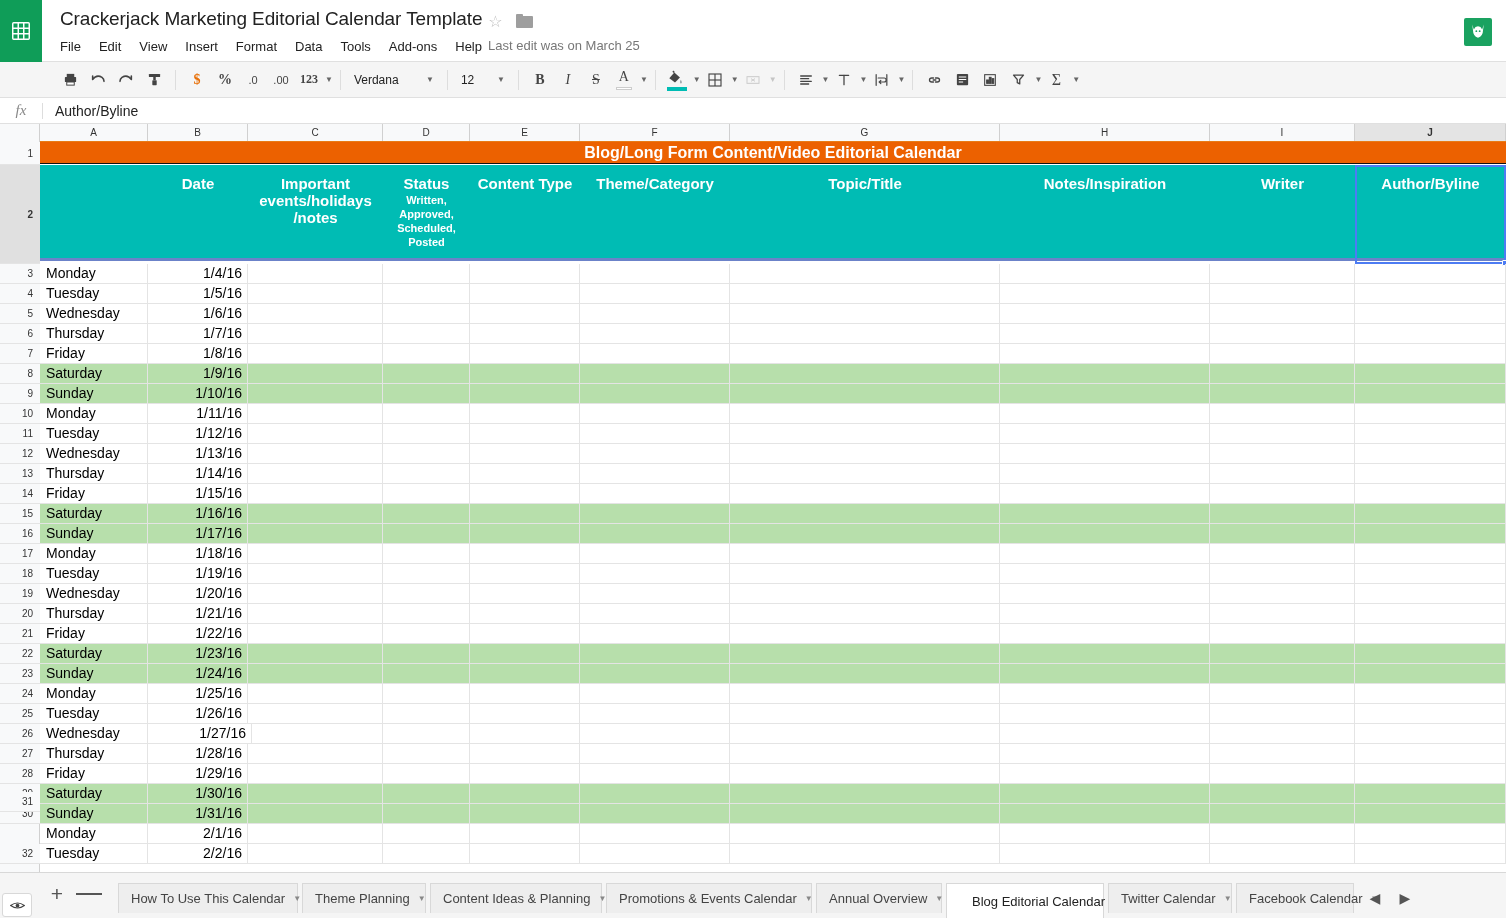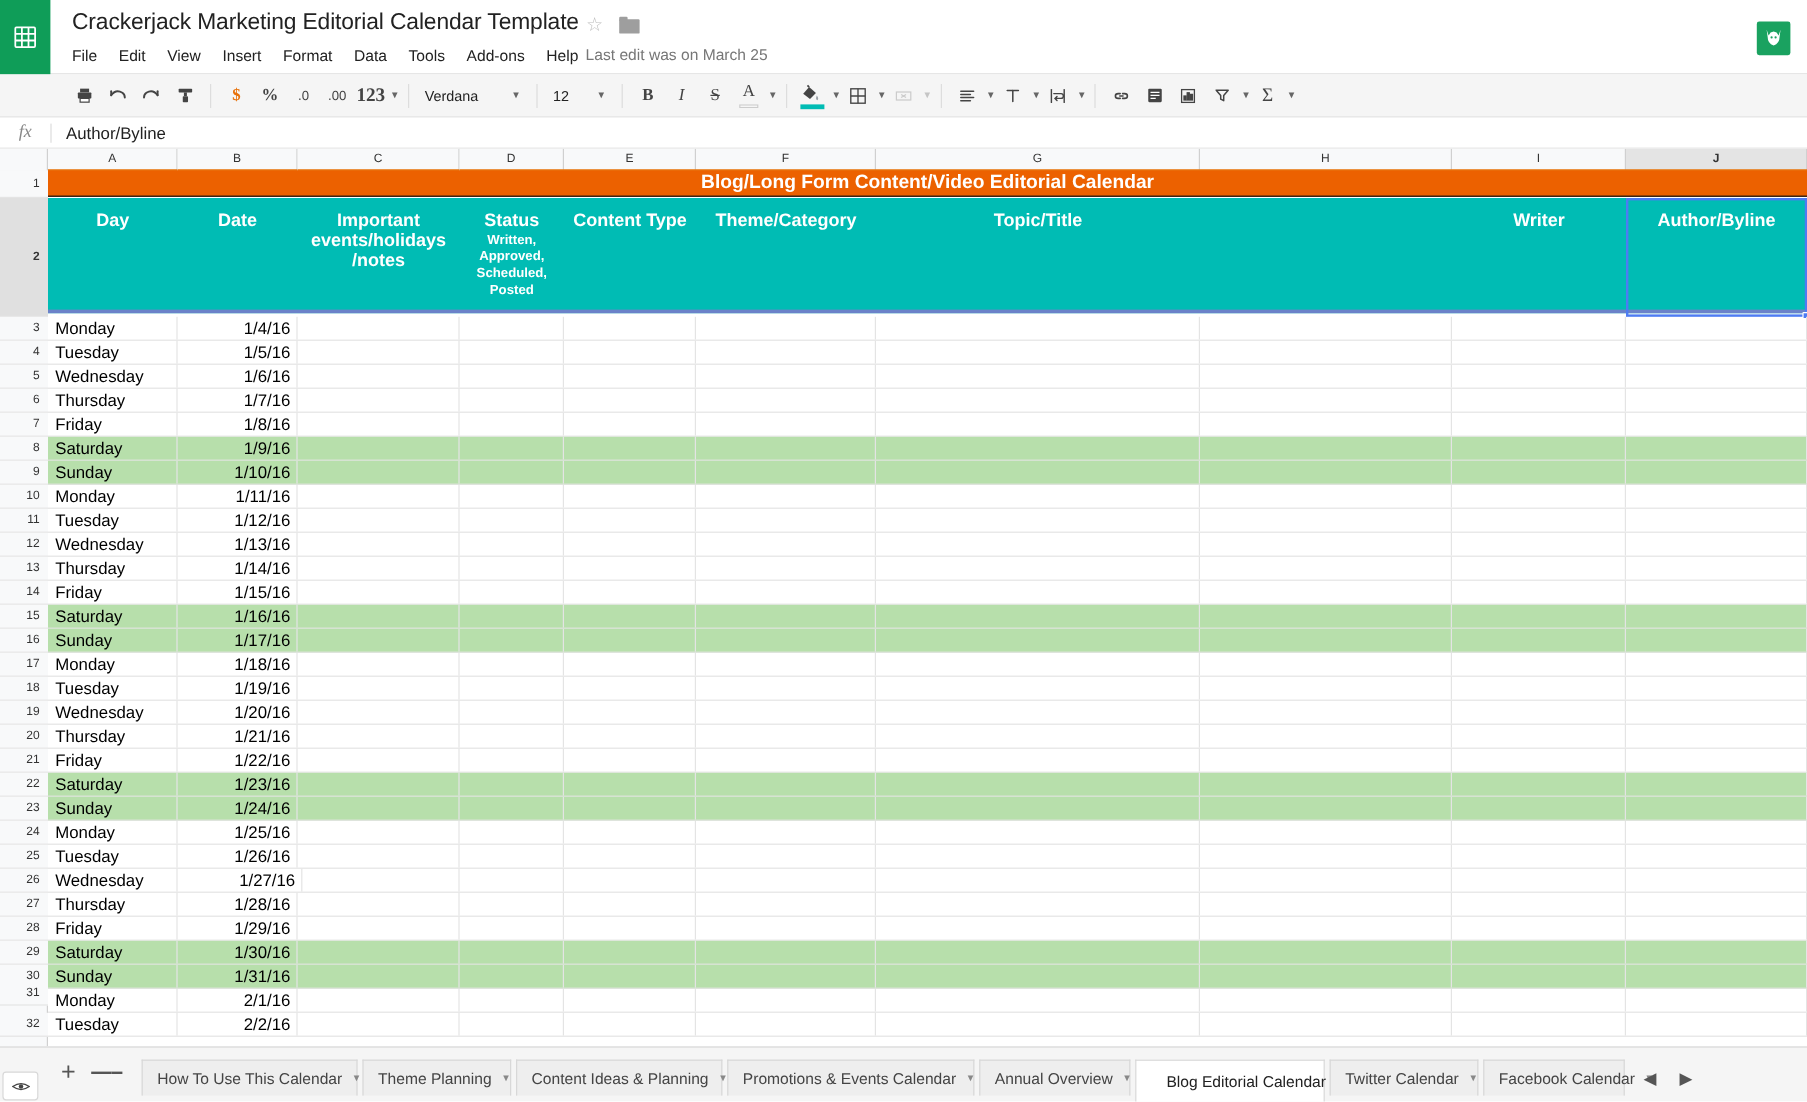--- a/index.html
+++ b/index.html
@@ -277,21 +277,21 @@
           <rect x="8.5" y="13" width="7" height="8" rx="1"></rect>
         </svg>
       </div>
     </div>
     <div class="tsep"></div>
     <div class="tb">
       <div class="tbtn bold" style="color:#e8710a">$</div>
       <div class="tbtn bold">%</div>
       <div class="tbtn" style="font-size:11px">.0</div>
       <div class="tbtn" style="font-size:11px">.00</div>
-      <div class="tbtn bold" style="font-size:16px">123</div>
+      <div class="tbtn bold" style="font-size:12px">123</div>
       <div class="carat">▼</div>
     </div>
     <div class="tsep"></div>
     <div class="fontsel">
       <span>Verdana</span>
       <span class="carat">▼</span>
     </div>
     <div class="tsep"></div>
     <div class="sizesel">
       <span>12</span>
@@ -456,48 +456,48 @@
         <div class="rowhdr" style="top: 482px; height: 20px;">21</div>
         <div class="rowhdr" style="top: 502px; height: 20px;">22</div>
         <div class="rowhdr" style="top: 522px; height: 20px;">23</div>
         <div class="rowhdr" style="top: 542px; height: 20px;">24</div>
         <div class="rowhdr" style="top: 562px; height: 20px;">25</div>
         <div class="rowhdr" style="top: 582px; height: 20px;">26</div>
         <div class="rowhdr" style="top: 602px; height: 20px;">27</div>
         <div class="rowhdr" style="top: 622px; height: 20px;">28</div>
         <div class="rowhdr" style="top: 642px; height: 20px;">29</div>
         <div class="rowhdr" style="top: 662px; height: 20px;">30</div>
-        <div class="rowhdr" style="top: 676px; height: 20px;">31</div>
+        <div class="rowhdr" style="top: 650px; height: 20px;">31</div>
         <div class="rowhdr" style="top: 702px; height: 20px;">32</div>
       </div>
     <div class="cells">
         <div class="r1">Blog/Long Form Content/Video Editorial Calendar</div>
         <div class="r2">
-          <div class="hcell" style="left: 0px; width: 108px;">
-            <div class="ttl">Day</div>
-          </div>
           <div class="hcell" style="left: 108px; width: 100px;">
             <div class="ttl">Date</div>
           </div>
           <div class="hcell" style="left: 208px; width: 135px; text-align: center;">
             <div class="ttl">Important events/holidays /notes</div>
           </div>
           <div class="hcell" style="left: 343px; width: 87px;">
             <div class="ttl">Status</div>
             <div class="sub">Written, Approved, Scheduled, Posted</div>
           </div>
           <div class="hcell" style="left: 430px; width: 110px;">
             <div class="ttl">Content Type</div>
           </div>
           <div class="hcell" style="left: 540px; width: 150px;">
             <div class="ttl">Theme/Category</div>
           </div>
           <div class="hcell" style="left: 690px; width: 270px;">
             <div class="ttl">Topic/Title</div>
           </div>
+          <div class="hcell" style="left: 960px; width: 210px;">
+            <div class="ttl">Notes/Inspiration</div>
+          </div>
           <div class="hcell" style="left: 1170px; width: 145px;">
             <div class="ttl">Writer</div>
           </div>
           <div class="hcell" style="left: 1315px; width: 151px;">
             <div class="ttl">Author/Byline</div>
           </div>
         </div>
         <div class="sel-cell" style="left: 1315px; width: 151px;">
           <div class="sel-handle" style="right: -4px; bottom: -4px;"></div>
         </div>

